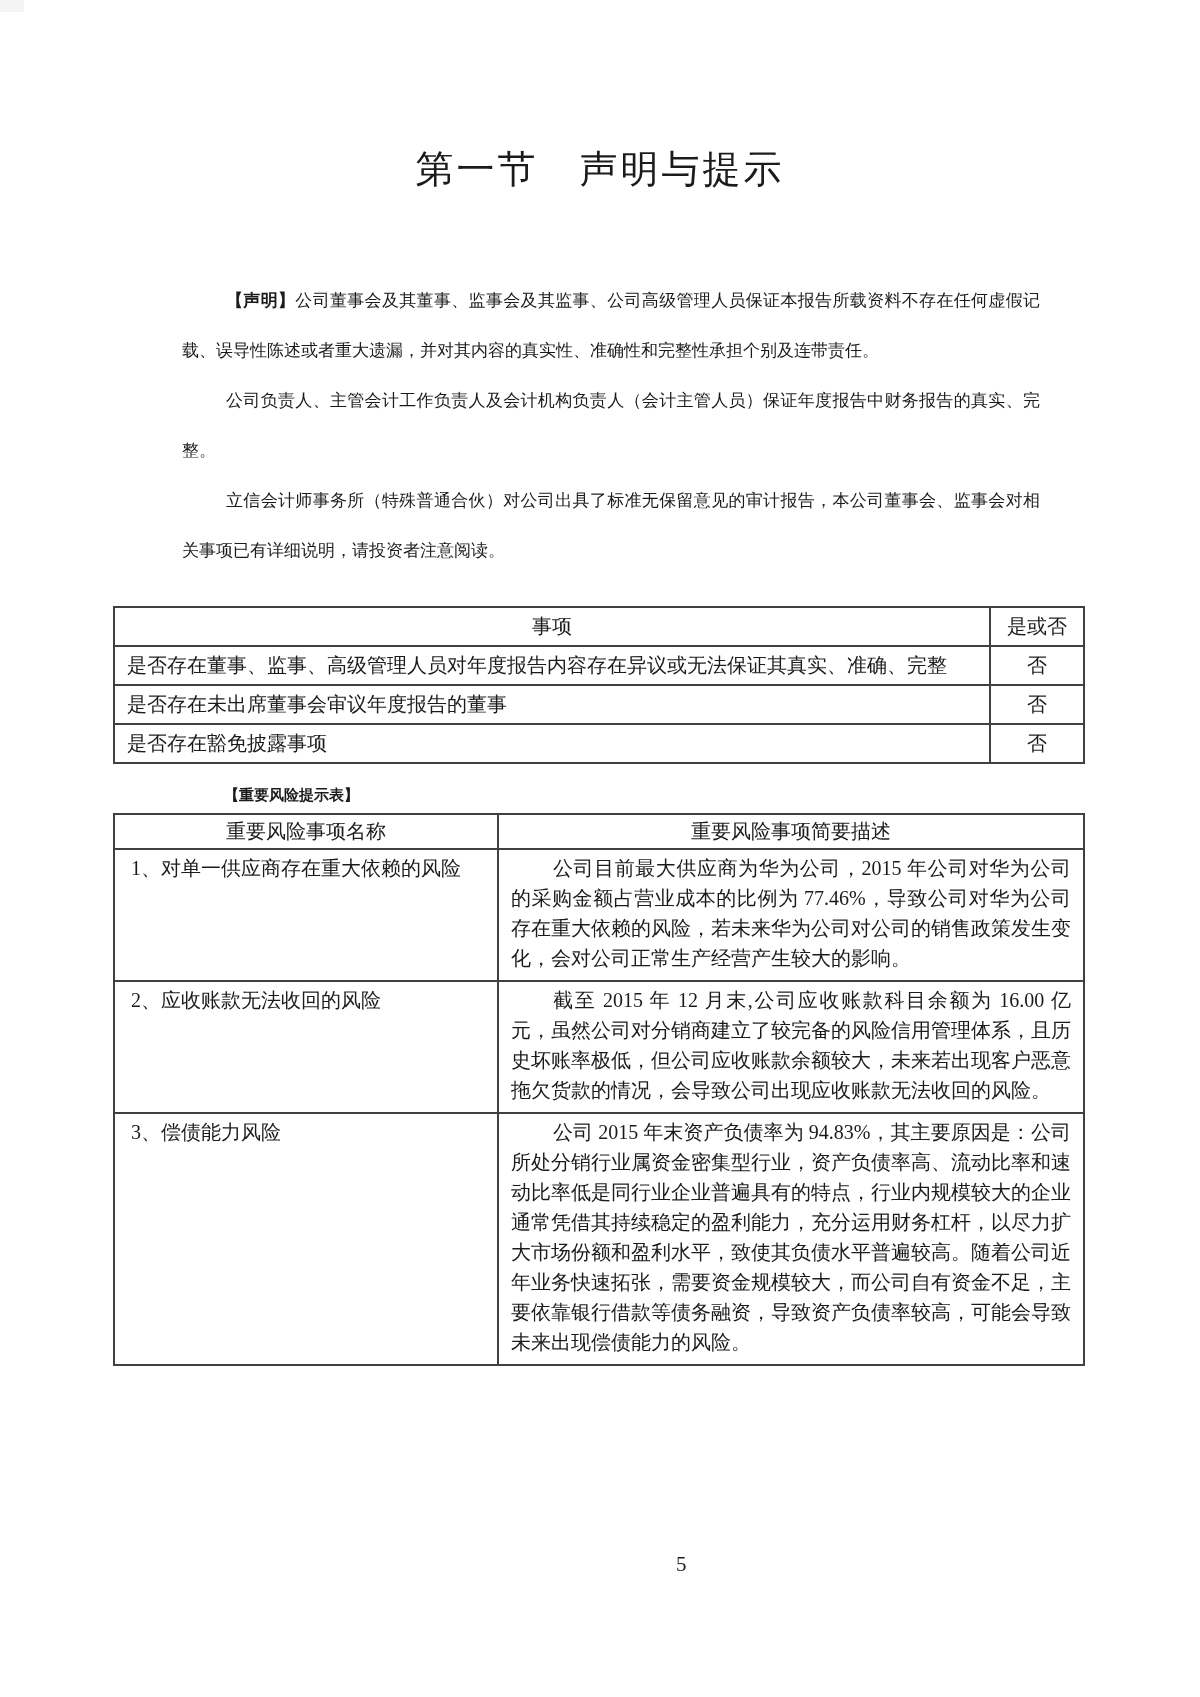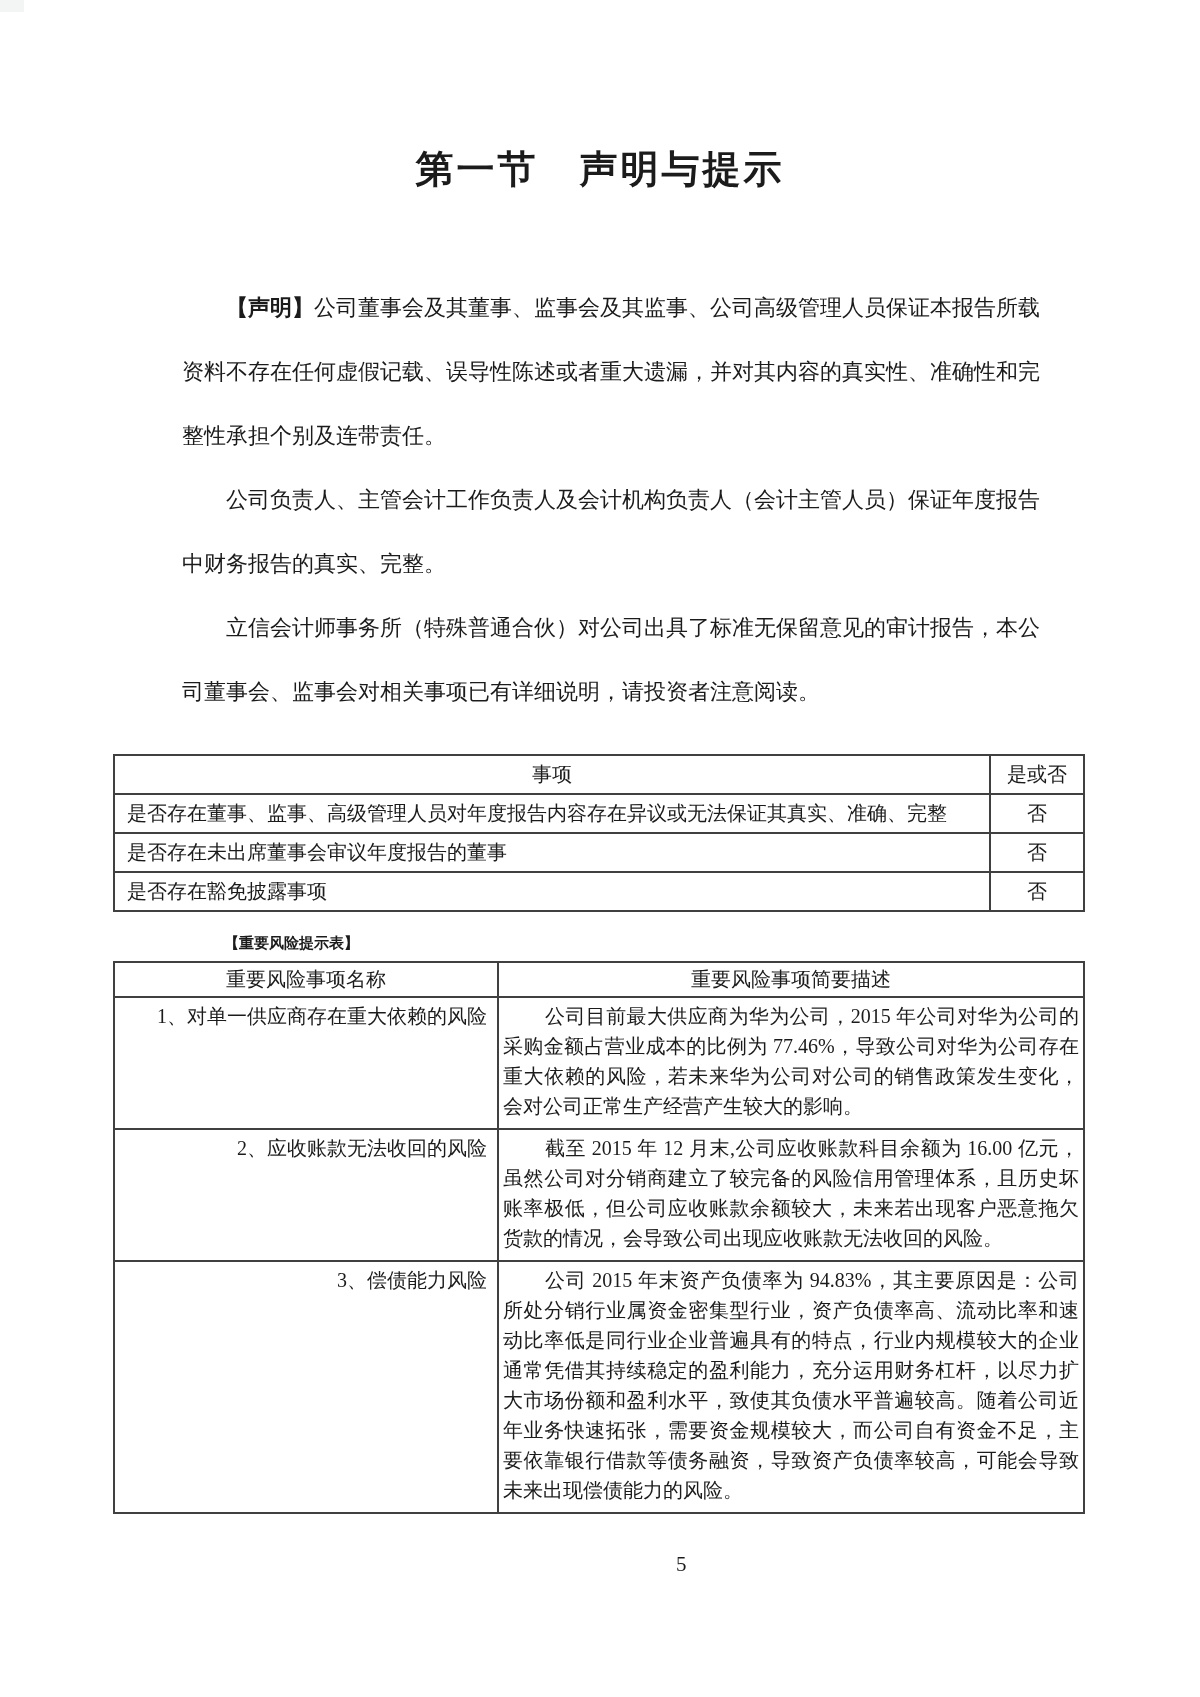--- a/index.html
+++ b/index.html
@@ -14,28 +14,28 @@
   .artifact {
     position:absolute; top:0; left:0;
     width:24px; height:12px; background:#f3f5f5;
   }
   .title {
     margin:0;
     padding-top:146px;
     text-align:center;
     font-size:38px;
     line-height:46px;
-    font-weight:bold;
+    font-weight:normal;
     letter-spacing:3px;
   }
   .paras {
     margin:84px 0 0 182px;
     width:858px;
-    font-size:22px;
-    line-height:64px;
+    font-size:17px;
+    line-height:50px;
     text-align:justify;
   }
   .paras p { margin:0; text-indent:44px; }
   .b { font-weight:bold; }
 
   table {
     border-collapse:collapse;
     table-layout:fixed;
     margin-left:113px;
     width:972px;
@@ -53,22 +53,22 @@
 
   .risk-heading {
     margin:22px 0 8px 224px;
     font-size:15px;
     font-weight:bold;
   }
 
   .t2 th { height:35px; text-align:center; }
   .t2 th.c1 { width:384px; }
   .t2 td { vertical-align:top; line-height:30px; }
-  .t2 td.name { padding:3px 10px; text-align:right; }
-  .t2 td.desc { padding:3px 4px; text-align:justify; text-indent:42px; }
+  .t2 td.name { padding:3px 16px; text-align:left; }
+  .t2 td.desc { padding:3px 12px; text-align:justify; text-indent:42px; }
   .t2 tr.r12 td { height:132px; }
   .t2 tr.r3  td { height:252px; }
   .t2 tr.r4  td { height:116px; }
 
   .pageno {
     position:absolute;
     top:1552px; left:676px;
     font-size:21px;
   }
 </style>

